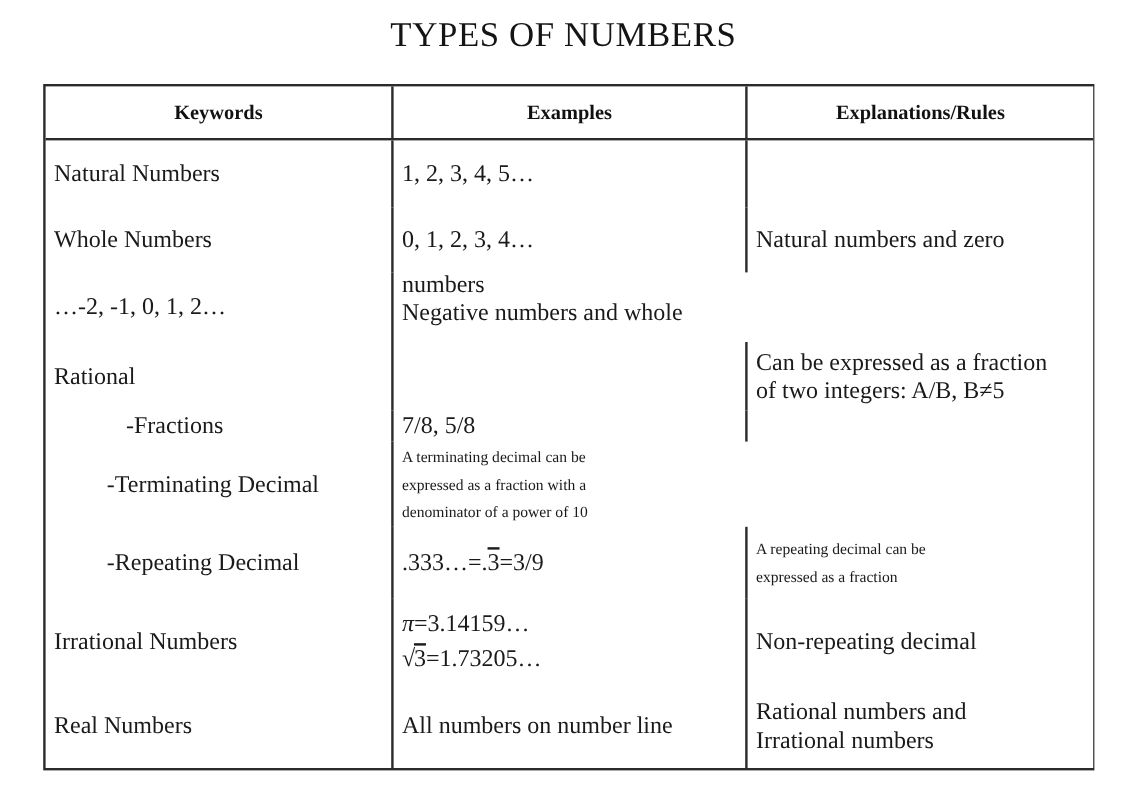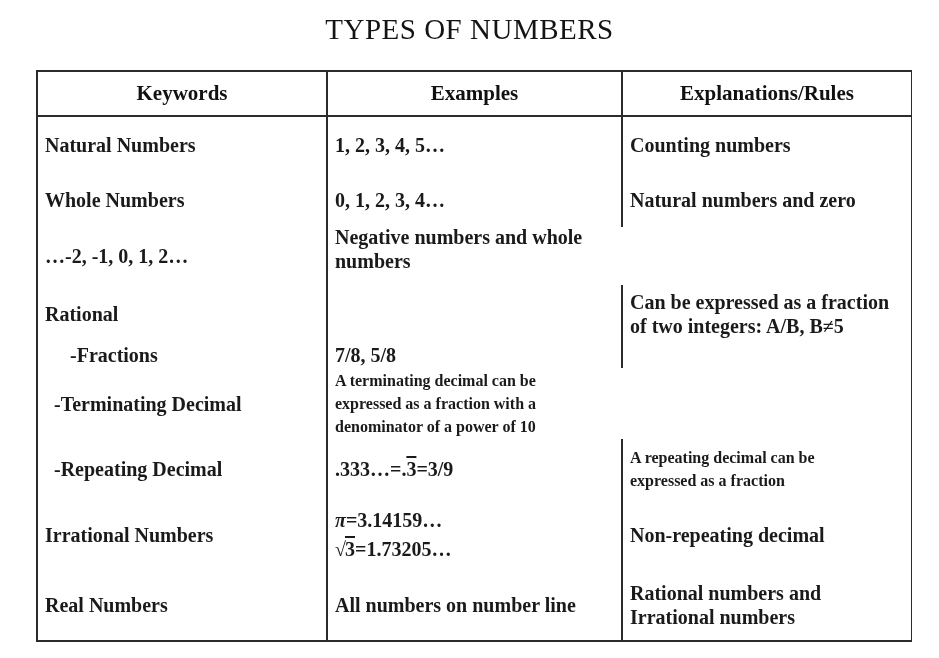--- a/index.html
+++ b/index.html
@@ -25,36 +25,36 @@
     border:2px solid #2b2b2b;
     background:#ffffff;
   }
   .hrow {
     display:grid; grid-template-columns:290px 295px 1fr;
     border-bottom:2px solid #2b2b2b;
     height:45px;
   }
   .hc {
     display:flex; align-items:center; justify-content:center;
-    font-weight:700; font-size:21px;
+    font-weight:700; font-size:17px;
     color:#111111;
   }
   .row { display:grid; grid-template-columns:290px 295px 1fr; }
   .c {
     display:flex; flex-direction:column; justify-content:center;
     padding:0 8px 0 7px;
-    font-size:20px; line-height:24px;font-weight:bold;
+    font-size:20px; line-height:24px;
   }
   .bdr { border-right:2px solid #2b2b2b; }
   .r1{min-height:56px}.r2{min-height:54px}.r3{min-height:58px}
   .r4{min-height:57px}.r5{min-height:26px}.r6{min-height:71px}
   .r7{min-height:60px}.r8{min-height:71px}.r9{min-height:70px}
-  .sub1 { padding-left:32px; }   
-  .sub2 { padding-left:16px; }   
-  .sm .line { font-size:16px; line-height:23px; }
+  .sub1 { padding-left:67px; }   
+  .sub2 { padding-left:51px; }   
+  .sm .line { font-size:13px; line-height:23px; }
   .tall .line { line-height:29px; }
   .raise { position:relative; top:-7px; }
   .ov { text-decoration:overline; }
   .pi { font-style:italic; }
   .rad { letter-spacing:-1px; }
   .line { white-space:nowrap; }
 </style>
 </head>
 <body>
 
@@ -70,45 +70,42 @@
       <div class="hc">Explanations/Rules</div>
     </div>
 
     <div class="row r1">
       <div class="c bdr">
         <div class="line">Natural Numbers</div>
       </div>
       <div class="c bdr">
         <div class="line">1, 2, 3, 4, 5…</div>
       </div>
-      <div class="c">
-        <div class="line">Counting numbers</div>
-      </div>
     </div>
 
     <div class="row r2">
       <div class="c bdr">
         <div class="line">Whole Numbers</div>
       </div>
       <div class="c bdr">
         <div class="line">0, 1, 2, 3, 4…</div>
       </div>
       <div class="c">
         <div class="line">Natural numbers and zero</div>
       </div>
     </div>
 
     <div class="row r3">
       <div class="c bdr">
         <div class="line">…-2, -1, 0, 1, 2…</div>
       </div>
       <div class="c">
         <div class="raise">
+          <div class="line">numbers</div>
           <div class="line">Negative numbers and whole</div>
-          <div class="line">numbers</div>
         </div>
       </div>
     </div>
 
     <div class="row r4">
       <div class="c bdr">
         <div class="line">Rational</div>
       </div>
       <div class="c bdr"></div>
       <div class="c">

